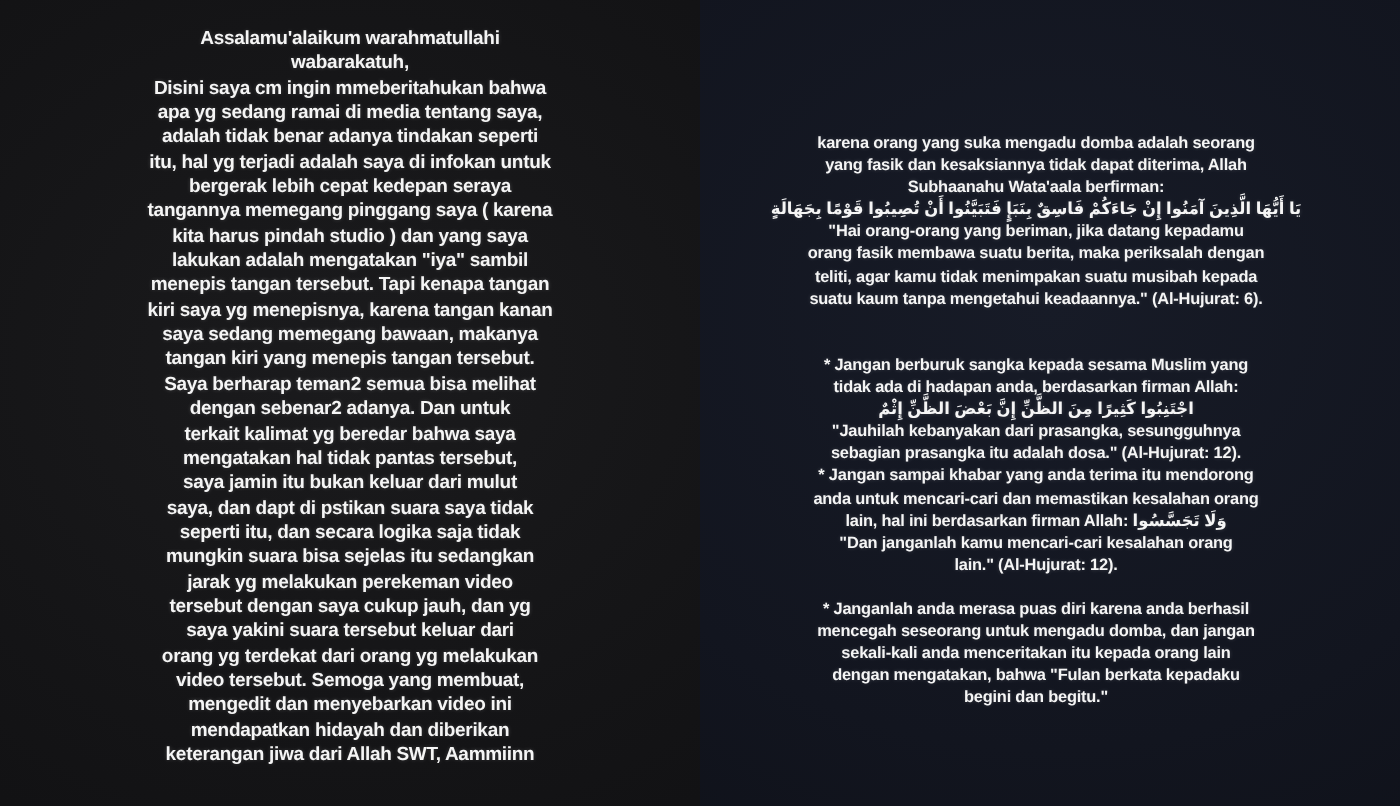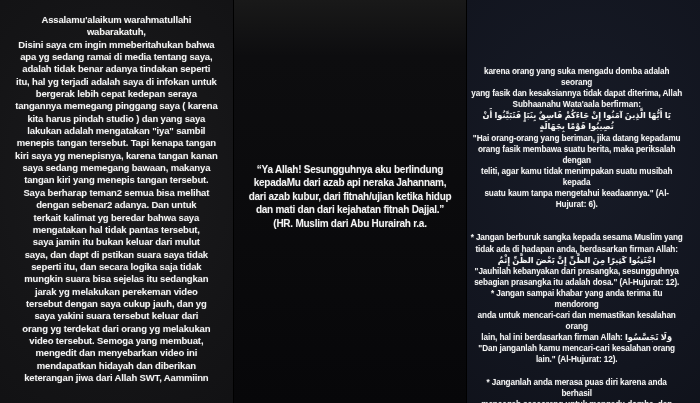--- a/index.html
+++ b/index.html
@@ -95,27 +95,20 @@
 mungkin suara bisa sejelas itu sedangkan
 jarak yg melakukan perekeman video
 tersebut dengan saya cukup jauh, dan yg
 saya yakini suara tersebut keluar dari
 orang yg terdekat dari orang yg melakukan
 video tersebut. Semoga yang membuat,
 mengedit dan menyebarkan video ini
 mendapatkan hidayah dan diberikan
 keterangan jiwa dari Allah SWT, Aammiinn</div>
   </div>
-  <div class="panel panel-middle">
-    <div class="txt">“Ya Allah! Sesungguhnya aku berlindung
-kepadaMu dari azab api neraka Jahannam,
-dari azab kubur, dari fitnah/ujian ketika hidup
-dan mati dan dari kejahatan fitnah Dajjal.”
-(HR. Muslim dari Abu Hurairah r.a.</div>
-  </div>
   <div class="panel panel-right">
     <div class="txt">karena orang yang suka mengadu domba adalah seorang
 yang fasik dan kesaksiannya tidak dapat diterima, Allah
 Subhaanahu Wata'aala berfirman:
 يَا أَيُّهَا الَّذِينَ آمَنُوا إِنْ جَاءَكُمْ فَاسِقٌ بِنَبَإٍ فَتَبَيَّنُوا أَنْ تُصِيبُوا قَوْمًا بِجَهَالَةٍ
 "Hai orang-orang yang beriman, jika datang kepadamu
 orang fasik membawa suatu berita, maka periksalah dengan
 teliti, agar kamu tidak menimpakan suatu musibah kepada
 suatu kaum tanpa mengetahui keadaannya." (Al-Hujurat: 6).
 

